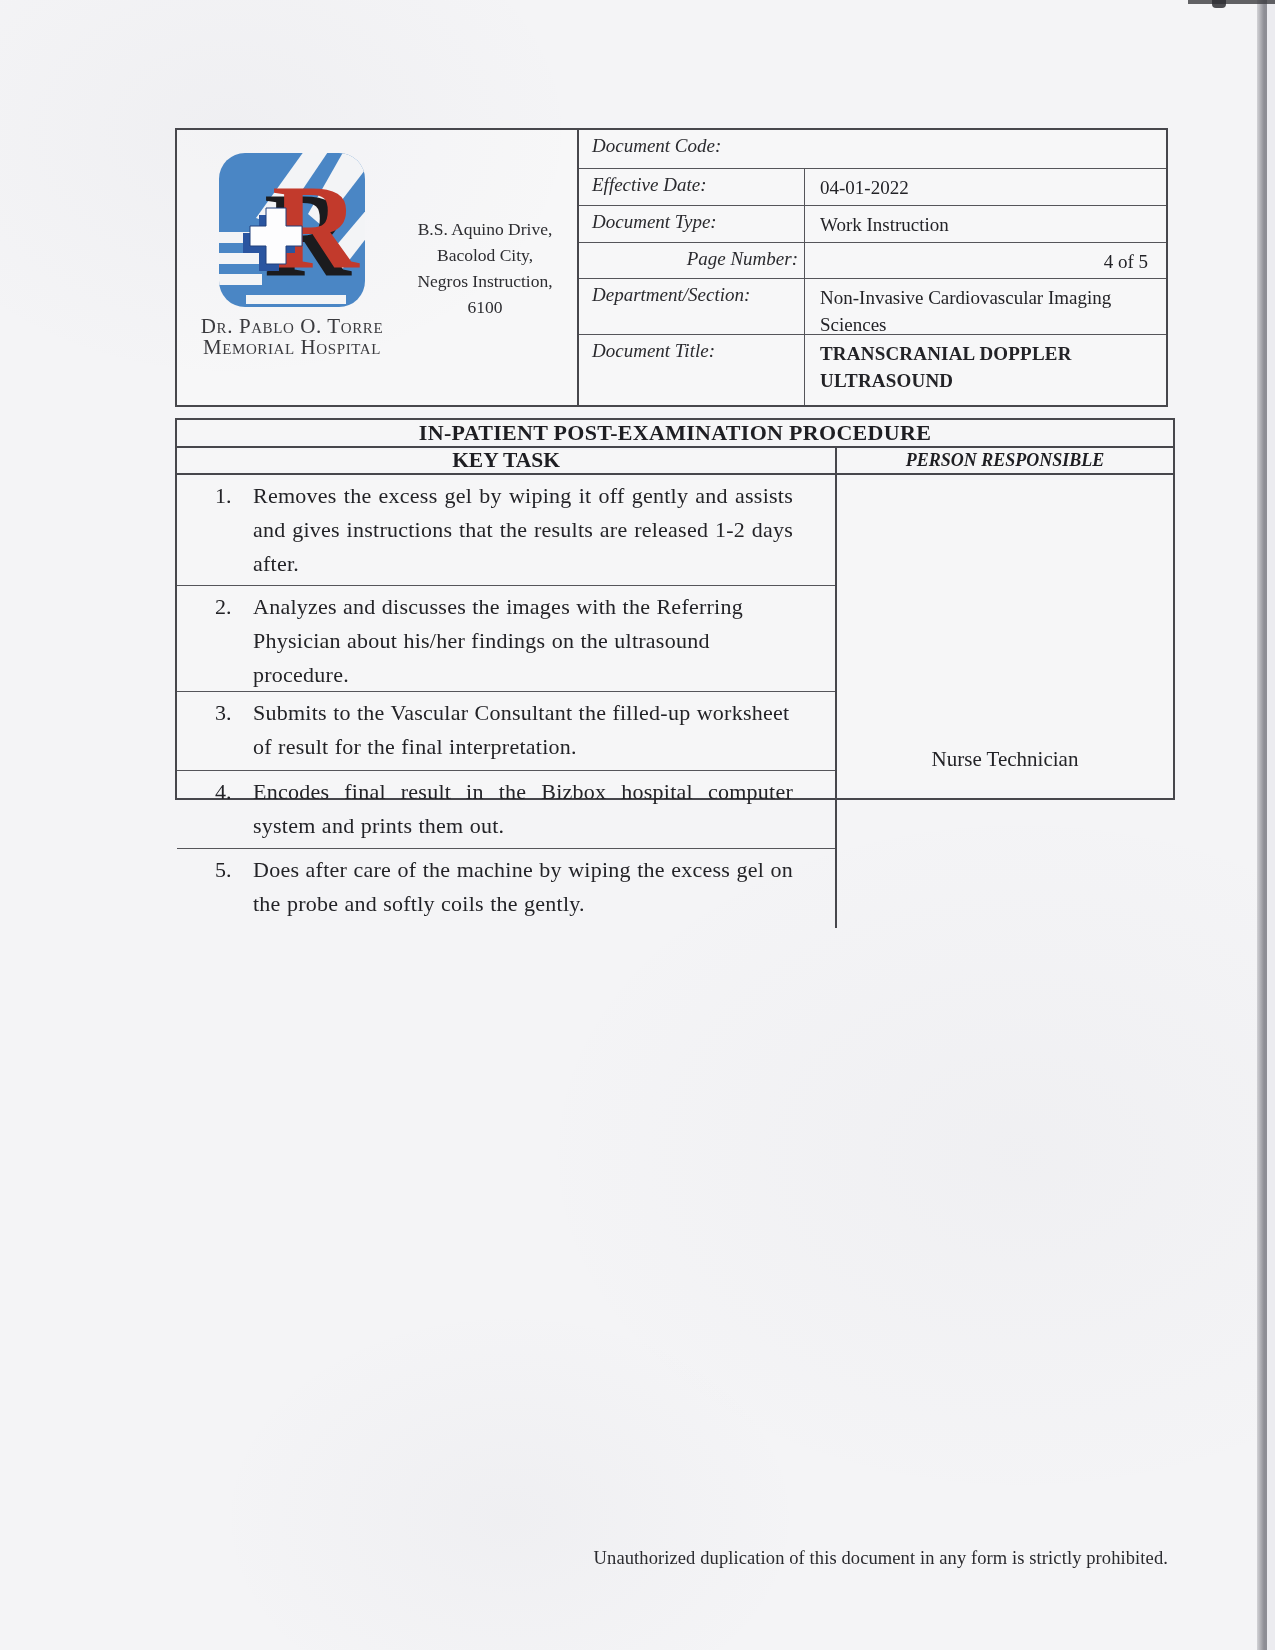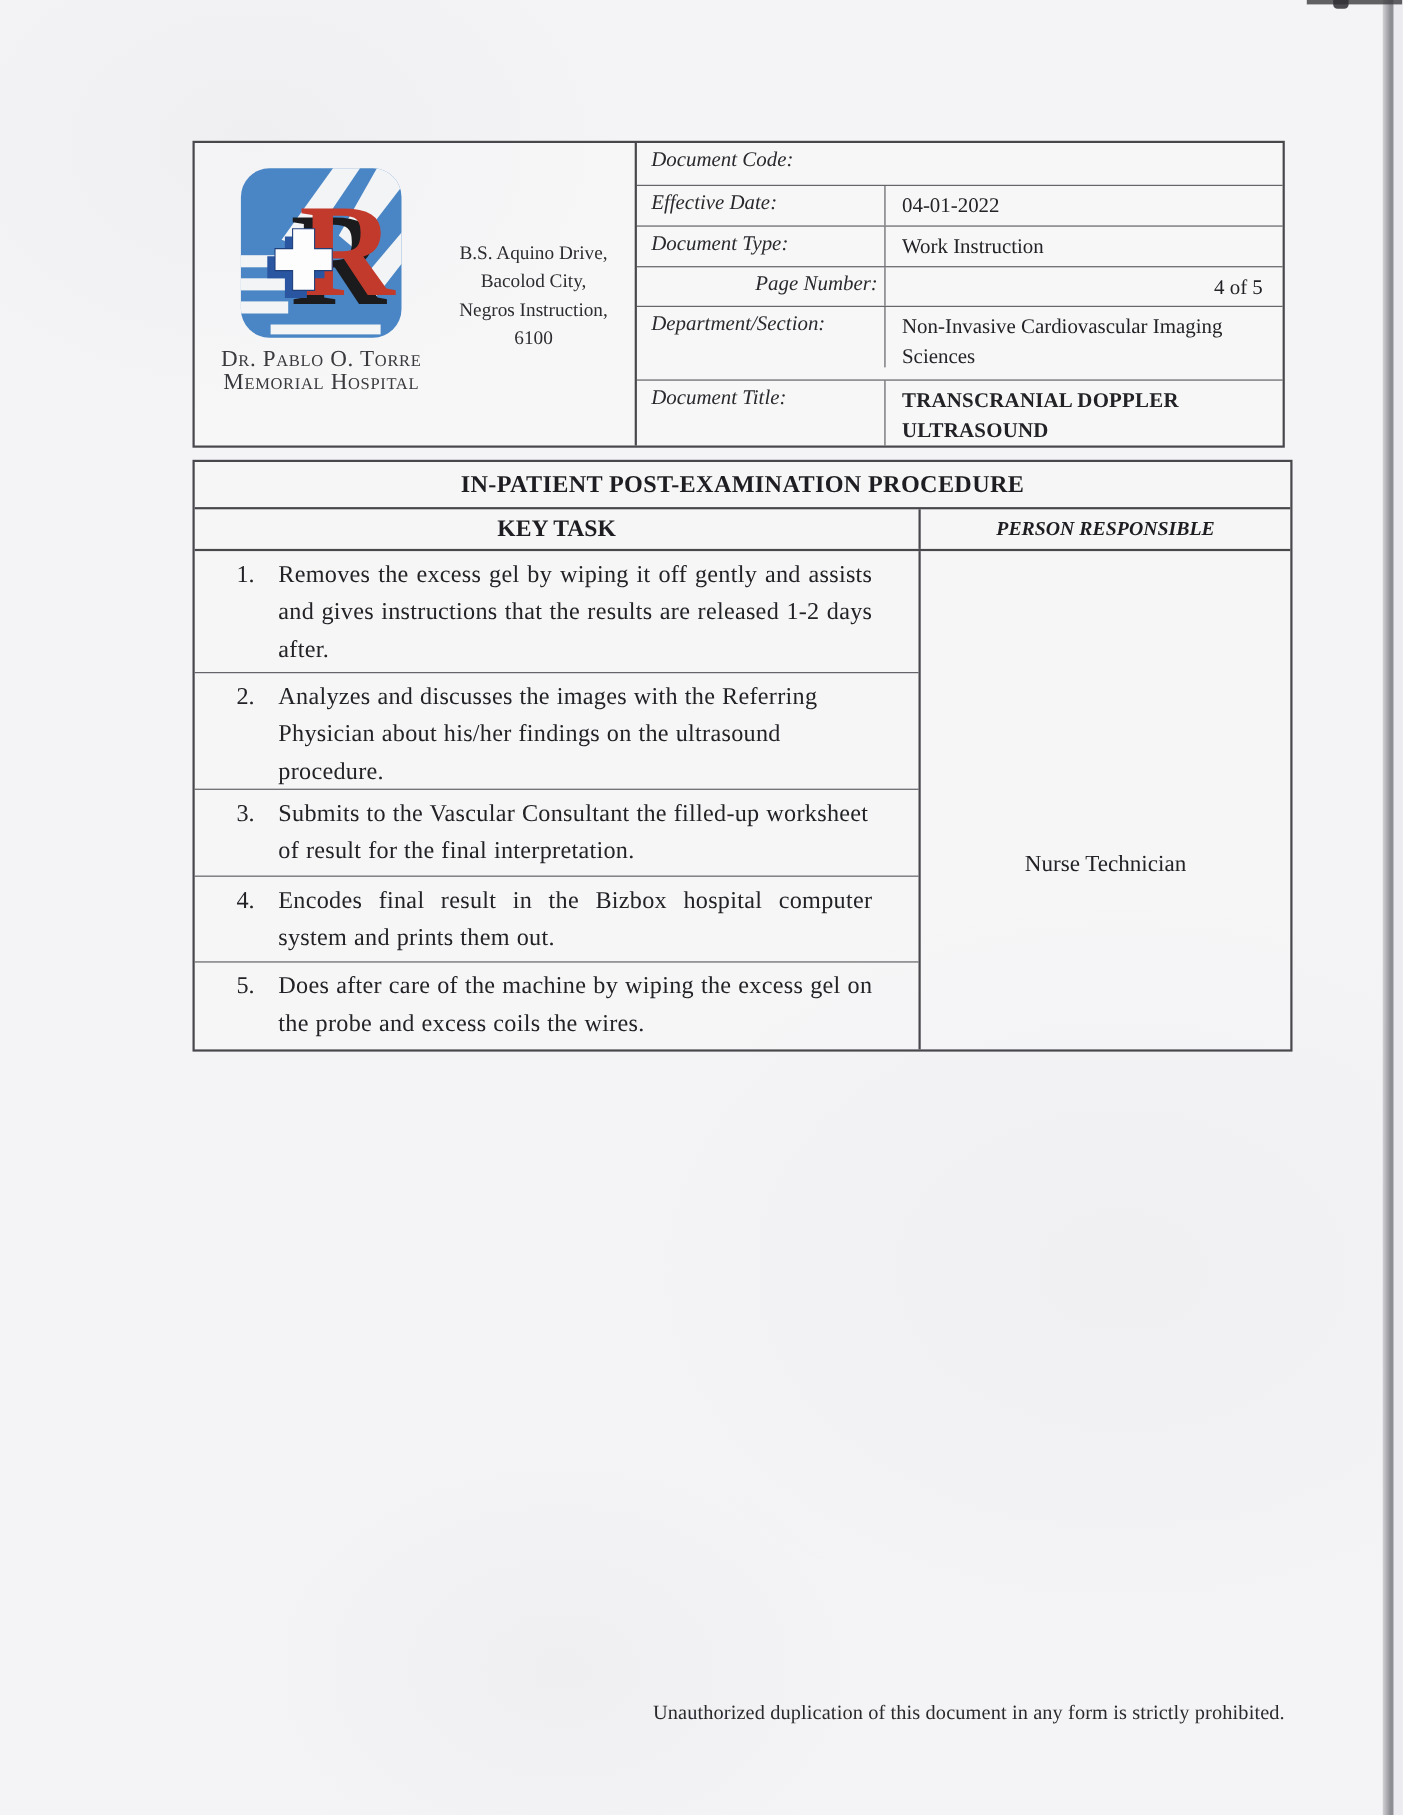--- a/index.html
+++ b/index.html
@@ -35,29 +35,29 @@
   .address{width:170px;box-sizing:border-box;padding:86px 14px 0 0;text-align:center;
     font-size:17.5px;line-height:26px;color:#2d2d31;}
   .info-table{flex:1;border-left:2px solid #47474c;display:flex;flex-direction:column;box-sizing:border-box;}
   .info-row{display:flex;box-sizing:border-box;}
   .info-row + .info-row{border-top:1.5px solid #55555a;}
   .info-row:nth-child(1){height:38px;}
   .info-row:nth-child(2){height:37px;}
   .info-row:nth-child(3){height:37px;}
   .info-row:nth-child(4){height:36px;text-align:right;}
   .info-row:nth-child(5){height:56px;}
-  .info-row:nth-child(6){flex:1;margin-top:11px;}
+  .info-row:nth-child(6){flex:1;}
   .info-label{width:225px;box-sizing:border-box;padding:5px 6px 0 13px;font-size:19px;color:#2a2a2e;font-style:italic;}
   .info-value{flex:1;border-left:1.5px solid #55555a;box-sizing:border-box;
     padding:5px 18px 0 15px;font-size:19px;line-height:27px;color:#232327;}
   .info-row:nth-child(6) .info-value{font-weight:bold;letter-spacing:.2px;}
 
   
   .proc-table{
-    position:absolute;left:175px;top:418px;width:1000px;height:538px;
+    position:absolute;left:175px;top:418px;width:1000px;height:382px;
     border:2px solid #47474c;box-sizing:border-box;display:flex;flex-direction:column;background:rgba(255,255,255,0.2);
   }
   .proc-title{height:44px;display:flex;align-items:center;justify-content:center;
     font-weight:bold;font-size:22px;letter-spacing:.3px;color:#1e1e22;}
   .proc-header{height:41px;display:flex;border-top:2px solid #47474c;box-sizing:border-box;text-align:right;}
   .proc-header .hcell-left{width:658px;display:flex;align-items:center;justify-content:center;
     font-weight:bold;font-size:21.5px;box-sizing:border-box;color:#1e1e22;}
   .proc-header .hcell-right{flex:1;border-left:2px solid #47474c;display:flex;align-items:center;justify-content:center;
     font-weight:bold;font-size:18px;box-sizing:border-box;color:#1e1e22;font-style:italic;}
   .proc-body{flex:1;display:flex;border-top:2px solid #47474c;box-sizing:border-box;}
@@ -178,21 +178,21 @@
         <div class="task-row">
           <span class="task-num">3.</span>
           <span class="task-text">Submits to the Vascular Consultant the filled-up worksheet of result for the final interpretation.</span>
         </div>
         <div class="task-row justify">
           <span class="task-num">4.</span>
           <span class="task-text">Encodes final result in the Bizbox hospital computer system and prints them out.</span>
         </div>
         <div class="task-row justify">
           <span class="task-num">5.</span>
-          <span class="task-text">Does after care of the machine by wiping the excess gel on the probe and excess coils the wires.</span>
+          <span class="task-text">Does after care of the machine by wiping the excess gel on the probe and softly coils the gently.</span>
         </div>
       </div>
       <div class="person-cell">
         <span>Nurse Technician</span>
       </div>
     </div>
   </div>
 
   <div class="footer-note">Unauthorized duplication of this document in any form is strictly prohibited.</div>
 

